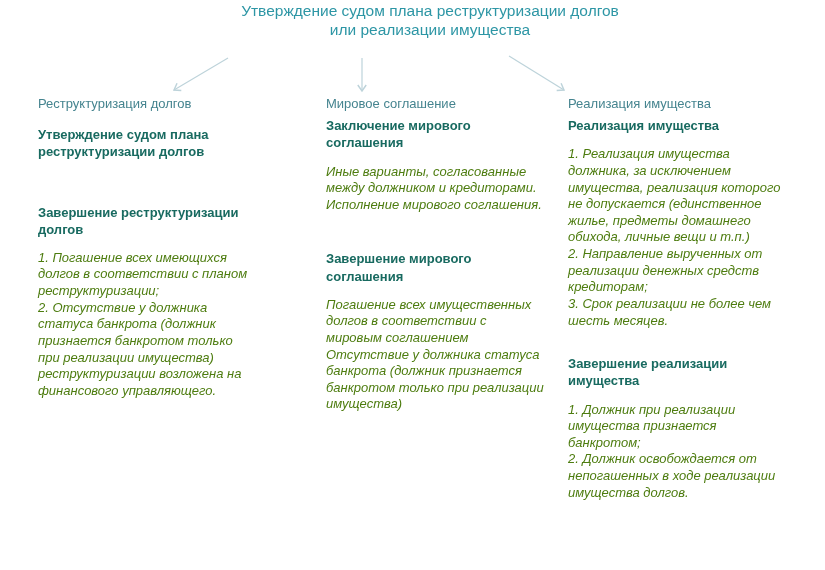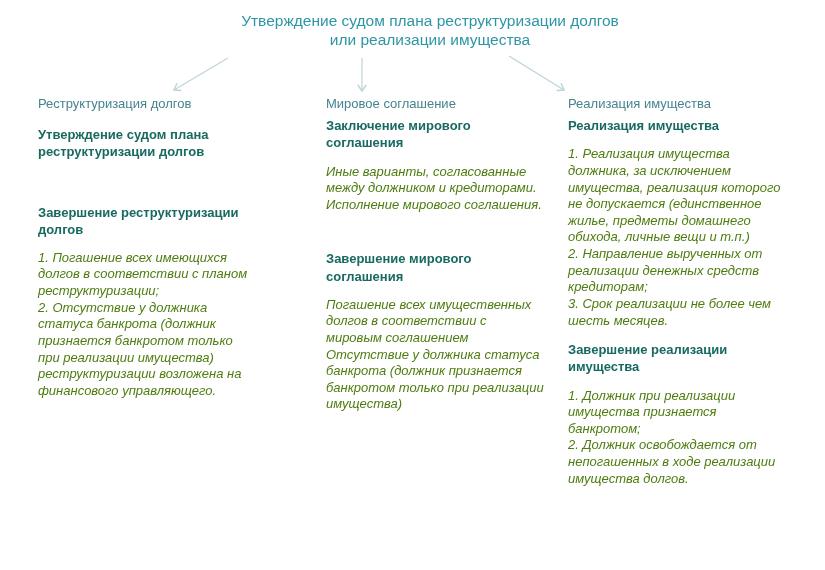--- a/index.html
+++ b/index.html
@@ -7,21 +7,21 @@
     position: relative;
     width: 825px;
     height: 570px;
     background: #ffffff;
     font-family: "Liberation Sans", "DejaVu Sans", sans-serif;
     overflow: hidden;
   }
   .diagram-title {
     position: absolute;
     left: 230px;
-    top: 11px;
+    top: 1px;
     width: 400px;
     text-align: center;
     font-size: 15.5px;
     line-height: 1.25;
     color: #2d96a5;
     font-weight: 400;
   }
   .arrows-svg {
     position: absolute;
     left: 0;
@@ -42,21 +42,21 @@
     color: #45848f;
     font-weight: 400;
     max-width: 186px;
     margin: 0;
   }
   .block { margin-top: 4px; }
   .col-left .block:first-of-type { margin-top: 13px; }
   .block + .block { margin-top: 40px; }
   .col-left  .block + .block { margin-top: 43px; }
   .col-mid   .block + .block { margin-top: 37px; }
-  .col-right .block + .block { margin-top: 12px; }
+  .col-right .block + .block { margin-top: 26px; }
   .block-title {
     font-size: 13px;
     font-weight: 700;
     color: #186a60;
     line-height: 1.32;
     margin: 0;
   }
   .block-text {
     font-size: 13px;
     font-style: italic;

